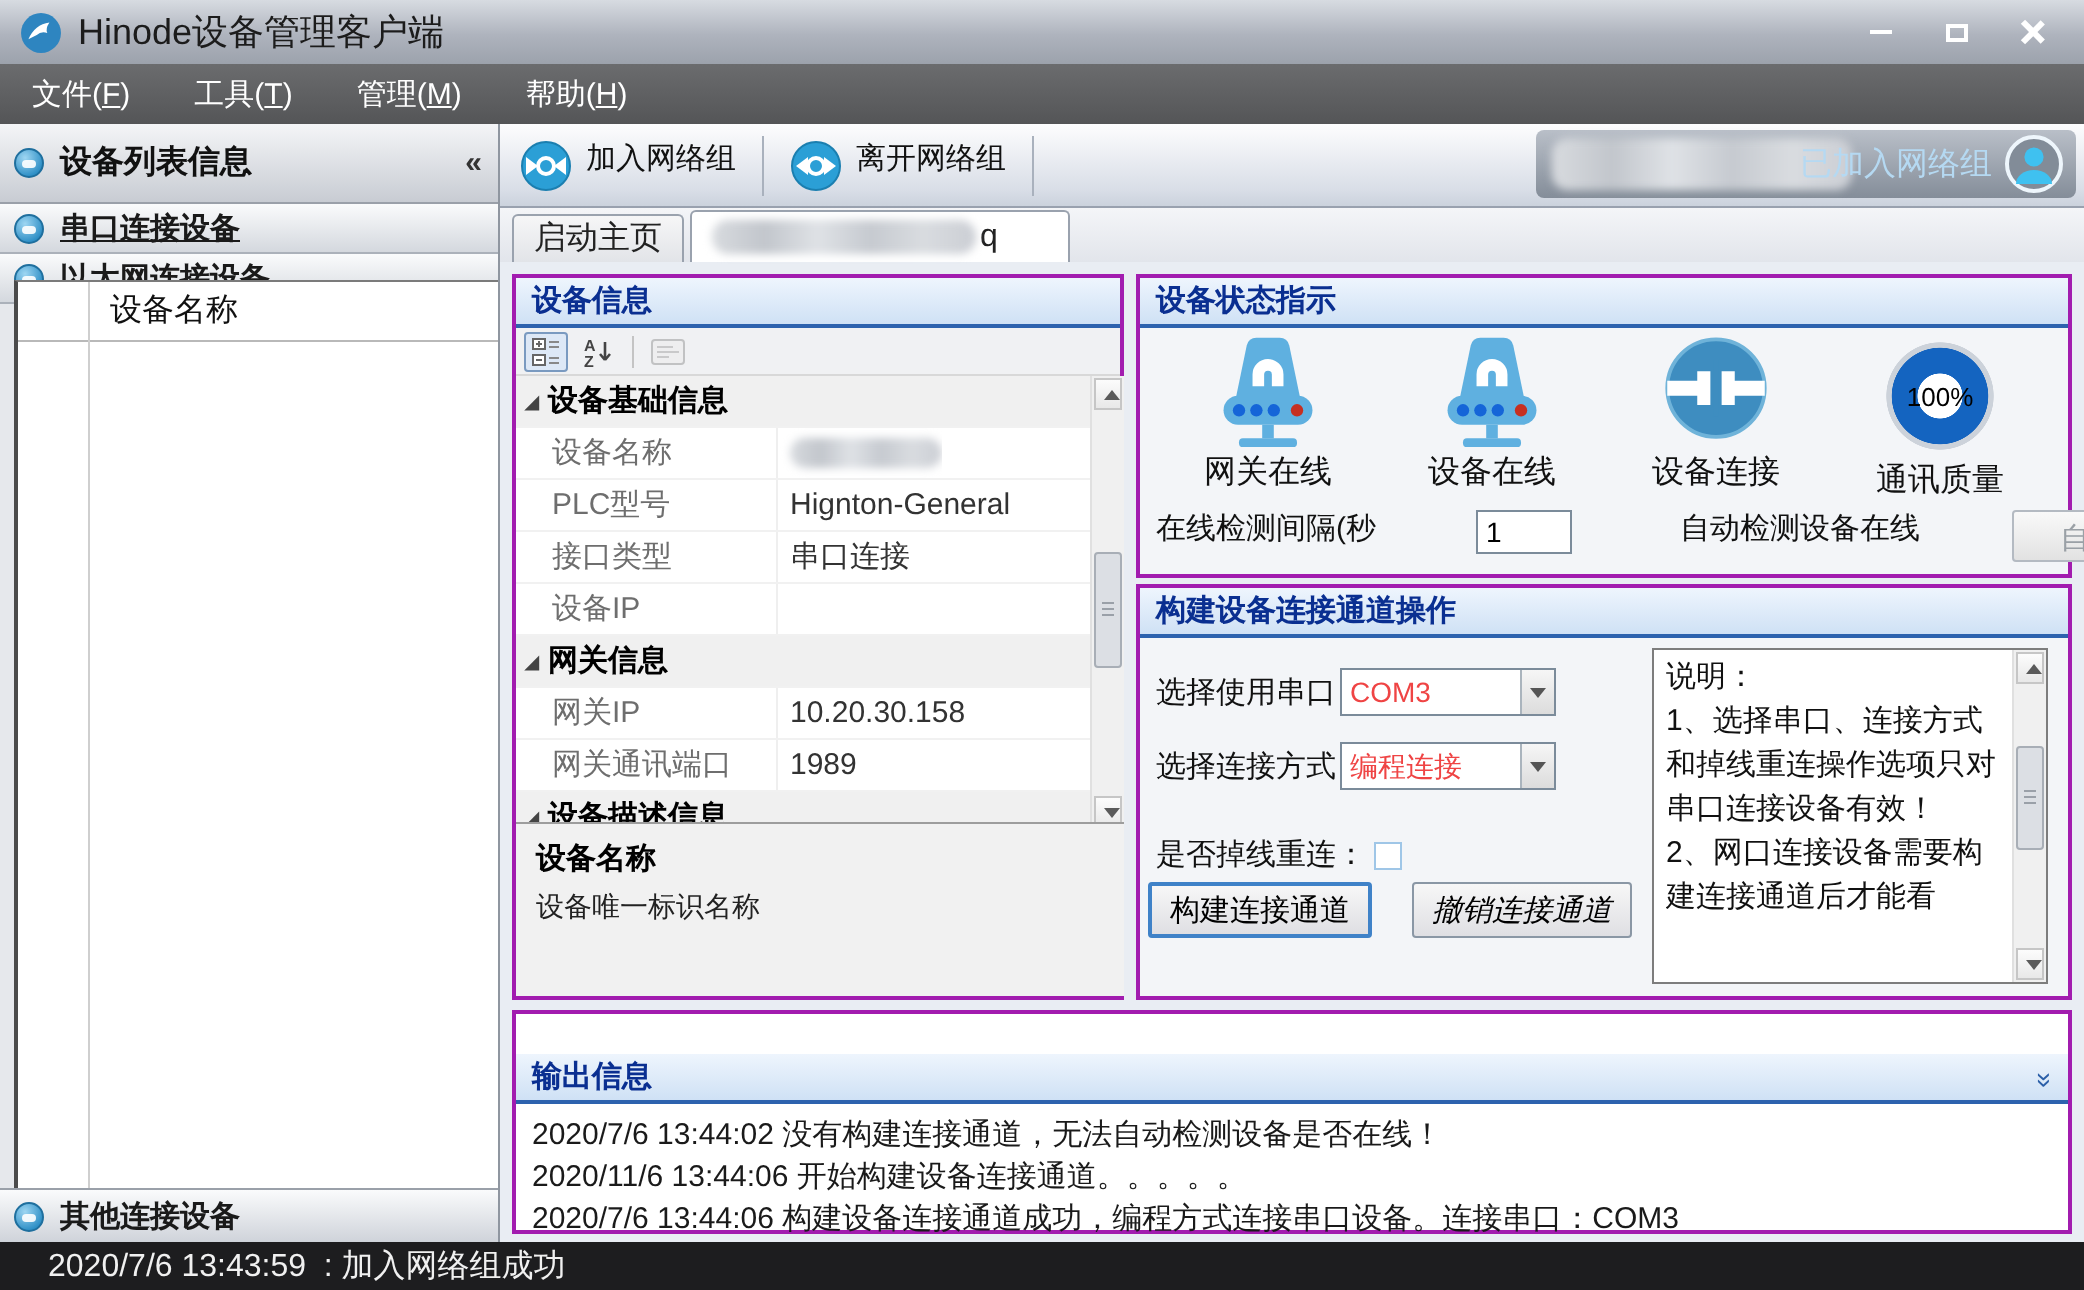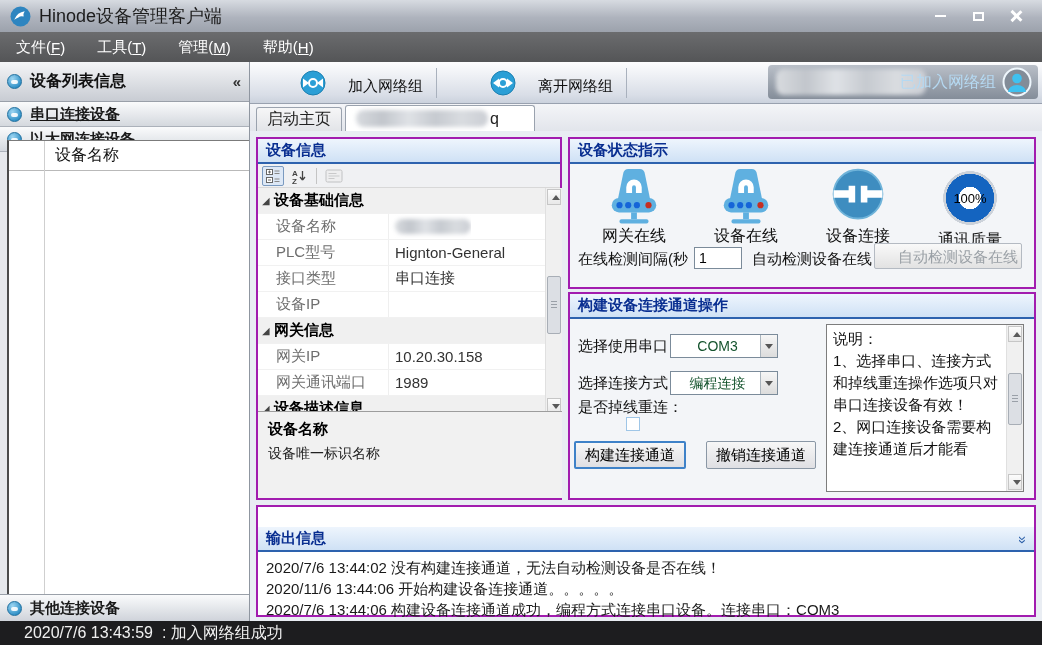--- a/index.html
+++ b/index.html
@@ -41,21 +41,21 @@
   .side-table-header { height:30px; display:flex; align-items:center; border-bottom:1px solid #b9b9b9; }
   .side-col-sep { position:absolute; left:35px; top:0; bottom:0; width:1px; background:#cfcfcf; }
   .side-table-header .th { margin-left:46px; font-size:16px; color:#111; }
   .side-footer { position:absolute; left:0; bottom:0; width:100%; height:27px;
     background:linear-gradient(#fafbfc,#cfd3da); border-top:1px solid #9aa0a9; display:flex; align-items:center;
     font-size:15px; font-weight:bold; color:#1a1a1a; }
 
   
   .toolbar { left:250px; top:62px; width:792px; height:42px;
     background:linear-gradient(#fdfdfe,#d9dee7 80%,#cbd2dd); border-bottom:1px solid #99a1af; display:flex; align-items:center; }
-  .tbtn { display:flex; align-items:flex-end; gap:22px; font-size:15px; color:#111; padding:4px 10px;margin-left:40px; }
+  .tbtn { display:flex; align-items:flex-start; gap:7px; font-size:15px; color:#111; padding:4px 10px; }
   .tsep { width:1px; height:30px; background:#a9b1bd; margin:0 3px; }
   .right-zone { position:absolute; right:4px; top:3px; width:270px; height:34px; border-radius:4px;
     background:linear-gradient(#b9bfc8,#848d99); display:flex; align-items:center; justify-content:flex-end; padding-right:4px; }
   .redact { background:linear-gradient(90deg,#d8dbdf,#c2c6cc 20%,#dfe2e6 40%,#c6cad0 60%,#d9dce0 80%,#cbced4);
     filter:blur(2px); border-radius:8px; }
   .rz-blob { position:absolute; left:8px; top:4px; width:150px; height:26px; }
   .network-status { font-size:16px; color:#b5d9f2; margin-right:6px; position:relative; }
 
   
   .tabstrip { left:250px; top:104px; width:792px; height:27px; background:linear-gradient(#f4f5f8,#e2e5eb); display:flex; align-items:flex-end; }
@@ -101,33 +101,33 @@
     background:repeating-linear-gradient(#9aa0a8 0 1px, transparent 1px 3px); }
 
   
   .status-panel { left:568px; top:137px; width:468px; height:152px; }
   .ind-row { position:absolute; left:0; top:27px; width:100%; display:flex; justify-content:space-around; padding:0 8px; }
   .ind-cell { display:flex; flex-direction:column; align-items:center; width:112px; }
   .ind-label { font-size:16px; color:#111; margin-top:2px; }
   .quality-donut { width:60px; height:60px; border-radius:50%; margin-top:2px;
     background:radial-gradient(closest-side,#ffffff 0 37%, #1464c0 38% 80%, #ccd2da 81% 89%, #f3f5f8 90%);
     display:flex; align-items:center; justify-content:center; font-size:13px; color:#000; }
-  .detect-row { position:absolute; left:8px; bottom:18px; width:452px; height:26px; display:flex; align-items:flex-end; }
+  .detect-row { position:absolute; left:8px; bottom:6px; width:452px; height:26px; display:flex; align-items:flex-start;gap:44px; }
   .detect-label { font-size:15px; color:#111; width:116px; overflow:hidden; white-space:nowrap; flex:0 0 auto; }
   .detect-input { width:48px; height:22px; border:1px solid #7b8b9a; font-size:14px; padding:0 4px; font-family:"Liberation Sans",sans-serif; }
   .auto-label { font-size:15px; color:#111; margin-left:10px; white-space:nowrap; }
   .auto-btn { position:relative; margin-left:2px; width:148px; height:26px; overflow:hidden; flex:0 0 auto;
     border:1px solid #b4bac2; background:linear-gradient(#f9f9f9,#e2e2e2); border-radius:2px; }
   .auto-btn span { position:absolute; right:3px; top:4px; white-space:nowrap; font-size:15px; color:#9aa0a6; }
 
   
   .channel-panel { left:568px; top:292px; width:468px; height:208px; }
   .ch-row { position:absolute; left:8px; display:flex; align-items:center; font-size:15px; color:#111; }
   .combo { display:flex; width:108px; height:24px; border:1px solid #7b8b9a; background:#fff; margin-left:2px; }
-  .combo-text { flex:1; font-size:14px; padding:3px 0 0 4px; color:#14532d; overflow:hidden; white-space:nowrap;text-align:center; }
+  .combo-text { flex:1; font-size:14px; padding:3px 0 0 4px; color:#ef4444; overflow:hidden; white-space:nowrap; }
   .combo-arrow { width:17px; border-left:1px solid #aab4bd; background:linear-gradient(#f6f6f6,#dcdcdc);
     display:flex; align-items:center; justify-content:center; }
   .combo-arrow::after { content:""; border-left:4px solid transparent; border-right:4px solid transparent; border-top:5px solid #555; }
   .checkbox { width:14px; height:14px; border:1px solid #9fc6e7; background:#fff; margin-left:4px; }
   .cbtn { height:28px; padding:0 9px; font-size:15px; color:#000; border:1px solid #8a97a5; border-radius:2px;
     background:linear-gradient(#f7f7f7,#dfdfe3); display:flex; align-items:center; }
   .cbtn.focused { border:2px solid #3f82c8; }
   .note-box { position:absolute; left:256px; top:30px; width:198px; height:168px; background:#fff; border:1px solid #7d7d7d; }
   .note-text { position:absolute; left:6px; top:3px; right:20px; bottom:2px; font-size:15px; line-height:22px;
     color:#111; white-space:pre-line; overflow:hidden; }
@@ -413,29 +413,29 @@
       <span class="combo-arrow"></span>
     </div>
   </div>
   <div class="ch-row" style="top:77px;">
     <span>选择连接方式</span>
     <div class="combo">
       <span class="combo-text">编程连接</span>
       <span class="combo-arrow"></span>
     </div>
   </div>
-  <div class="ch-row" style="top:104px;flex-direction:column;">
+  <div class="ch-row" style="top:124px;">
     <span>是否掉线重连：</span>
     <span class="checkbox"></span>
   </div>
   <div class="ch-row" style="top:147px; left:4px;">
     <div class="cbtn focused">
       <span>构建连接通道</span>
     </div>
-    <div class="cbtn" style="margin-left:20px;">
+    <div class="cbtn" style="margin-left:20px;font-style:italic;">
       <span>撤销连接通道</span>
     </div>
   </div>
   <div class="note-box">
     <div class="note-text">说明：
 1、选择串口、连接方式和掉线重连操作选项只对串口连接设备有效！
 2、网口连接设备需要构建连接通道后才能看</div>
     <div class="vscroll">
       <div class="sb-btn up"></div>
       <div class="sb-thumb" style="top:48px; height:52px;"></div>

